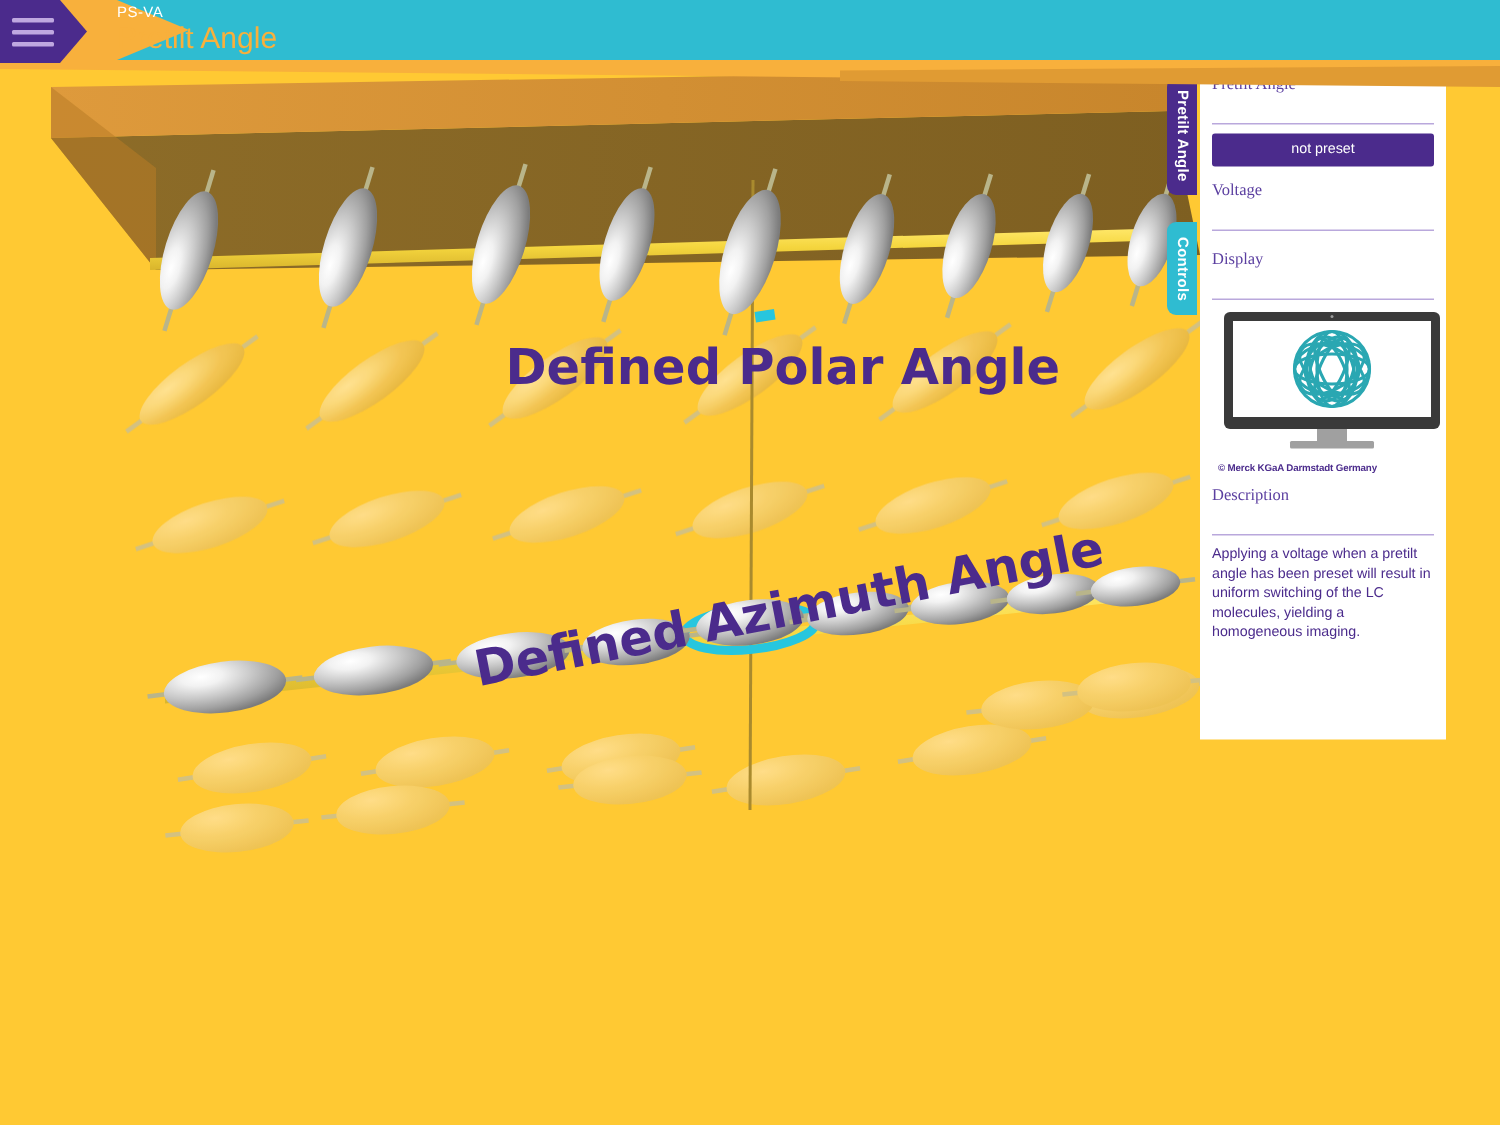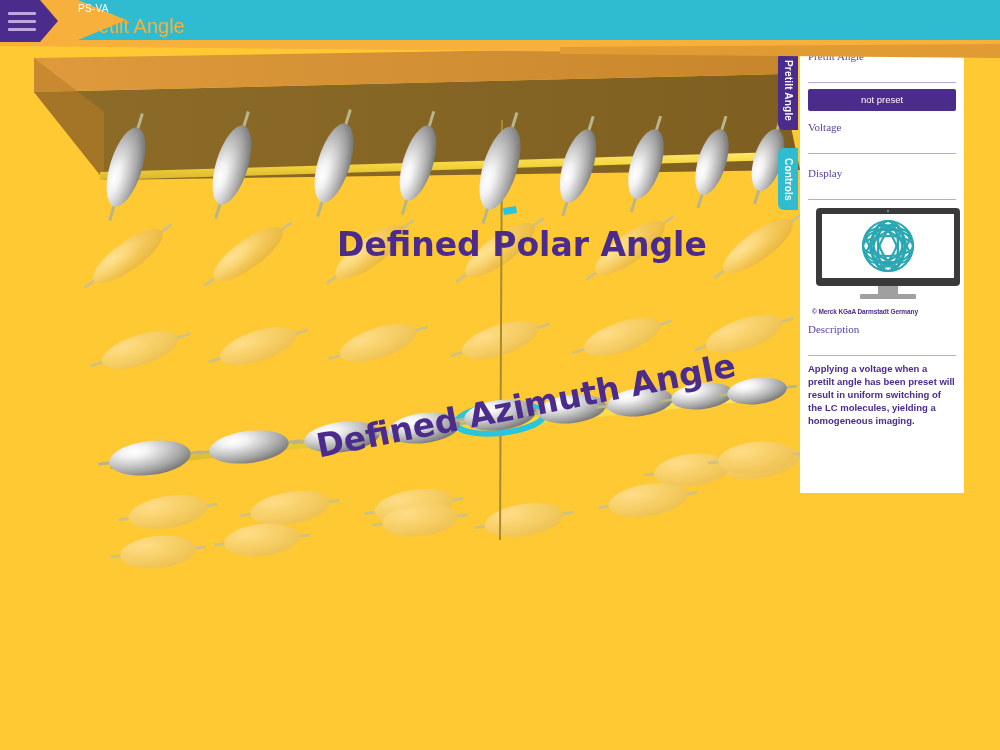--- a/index.html
+++ b/index.html
@@ -58,21 +58,21 @@
   .opt-teal{background:#2FBCD1;}
   .sec-gap{height:7px;}
 
   
   #display-fig{margin:2px 0 0 0;text-align:center;}
   .copy{
     font-size:6.5px;font-weight:bold;color:#4B2B8C;text-align:left;
     margin:3px 0 0 4px;letter-spacing:-.1px;
   }
   #desc-text{
-    font-size:9.5px;color:#4B2B8C;line-height:13px;margin-top:6px;font-weight:bold;
+    font-size:9.5px;color:#4B2B8C;line-height:13px;margin-top:6px;
   }
 
   
   .stage-label{
     position:absolute;z-index:20;color:#4B2B8C;font-weight:bold;
     font-family:"DejaVu Sans","Liberation Sans",sans-serif;
     white-space:nowrap;pointer-events:none;
   }
   #label-polar{left:337px;top:225px;font-size:33px;}
   #label-azimuth{left:313px;top:427px;font-size:33px;transform:rotate(-11deg);transform-origin:left top;}

